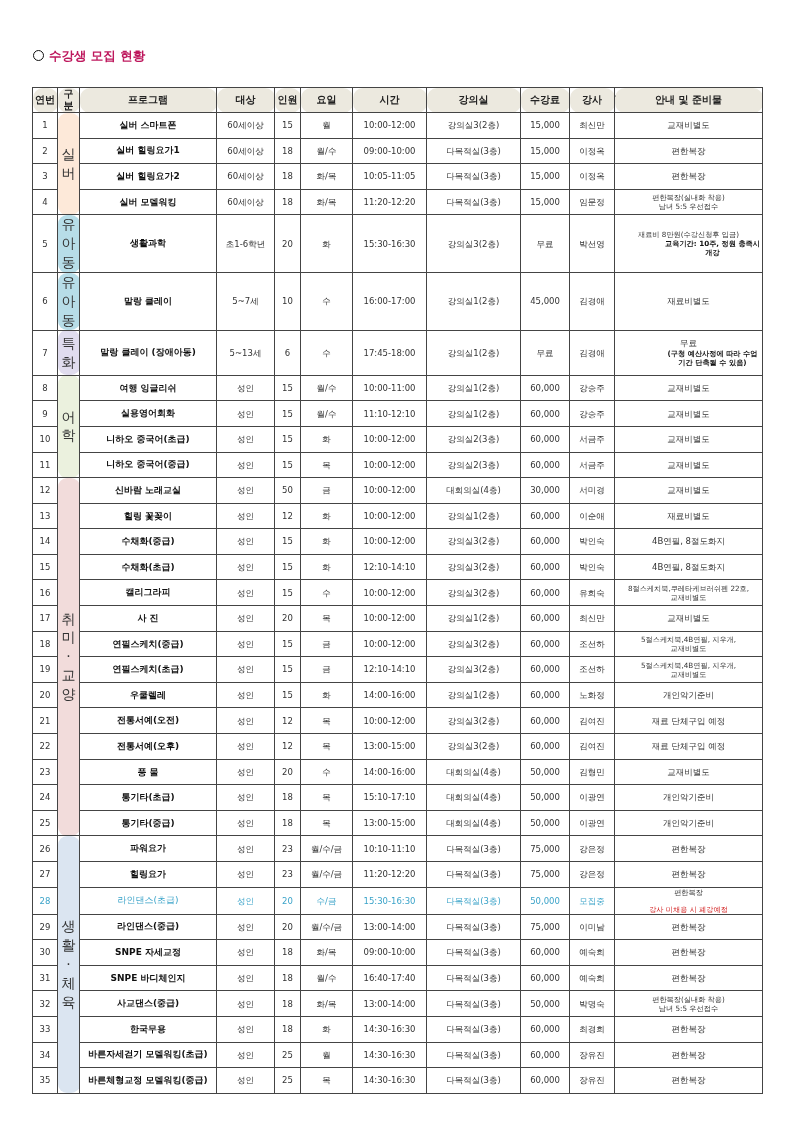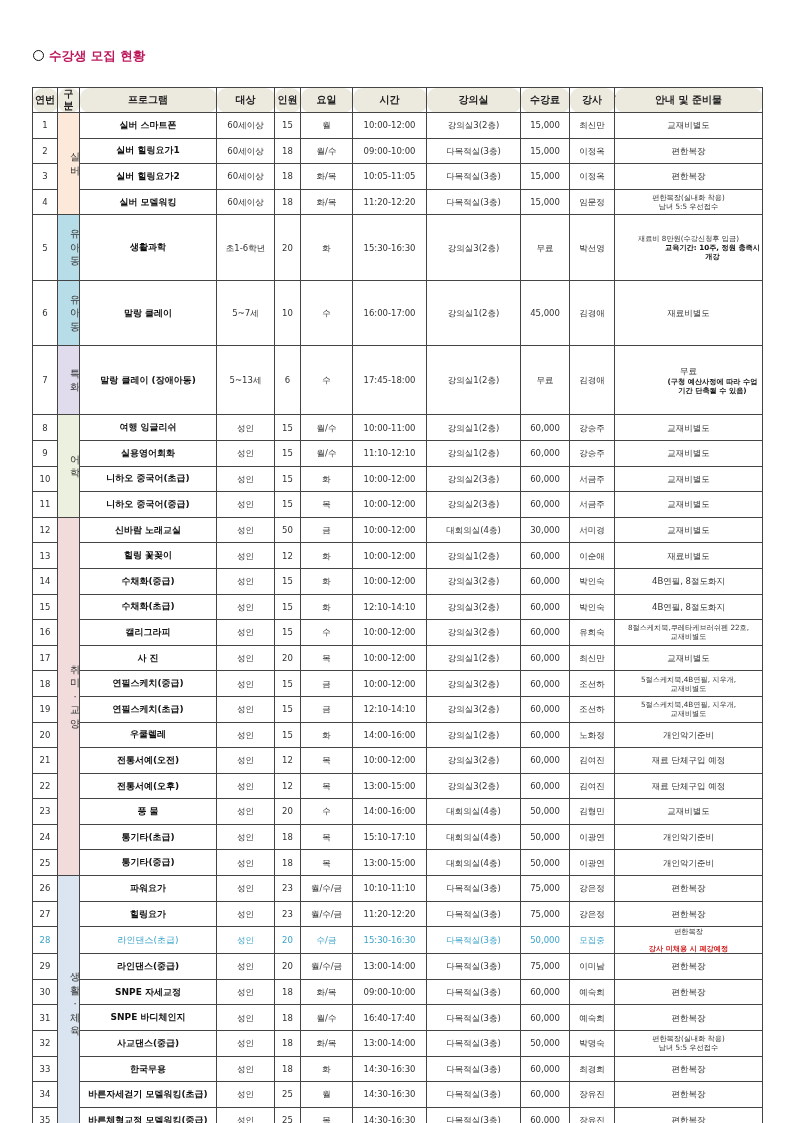--- a/index.html
+++ b/index.html
@@ -5,27 +5,27 @@
   html, body { margin: 0; padding: 0; background: #ffffff; }
   body { width: 794px; height: 1123px; position: relative; font-family: "DejaVu Sans", sans-serif; color: #222; }
   .title { position: absolute; left: 33px; top: 48px; font-size: 12.5px; font-weight: bold; color: #be185d; }
   .title .circle { display: inline-block; width: 9px; height: 9px; border: 1.5px solid #111; border-radius: 50%; margin-right: 5px; vertical-align: -1px; }
   .contact { position: absolute; right: 33px; top: 72px; font-size: 9px; font-weight: bold; color: #111; margin-top: 20px; }
   table { position: absolute; left: 32px; top: 87px; width: 730px; border-collapse: collapse; table-layout: fixed; }
   th, td { border: 1px solid #444; text-align: center; vertical-align: middle; padding: 0 2px; font-size: 8.5px; line-height: 1.2; overflow: hidden; }
   th { background: #ece9df; font-weight: bold; height: 22px; font-size: 10px; border-radius: 10px; }
   td { height: 24.6px; color: #333; }
   td.prog { font-weight: bold; color: #111; font-size: 9px; }
-  td.cat { font-size: 10px; color: #333; line-height: 1.35; padding: 12px; }
+  td.cat { font-size: 14px; color: #333; line-height: 1.35; padding: 0; border-radius: 9px; }
   td.cat span { display: block; word-break: break-all; width: 1em; margin: 0 auto; }
   td.note-small { font-size: 7.2px; line-height: 1.25; }
   td.tall { height: 44px; }
   tr.hl td { color: #3aa3c9; text-align: center; }
   tr.hl td.prog { color: #3aa3c9; font-weight: normal; }
-  .red { color: #d11a1a; font-weight: bold; margin-top: 8px; }
+  .red { color: #d11a1a; font-weight: normal; margin-top: 8px; }
   .bold { font-weight: bold; color: #111; margin-left: 48px; }
 </style>
 </head>
 <body>
 
 <div class="title"><span class="circle"></span><span>수강생 모집 현황</span></div>
 <div class="contact">☎ 문의 : 032-718-3669 / 3662</div>
 
 <table>
   <colgroup>

